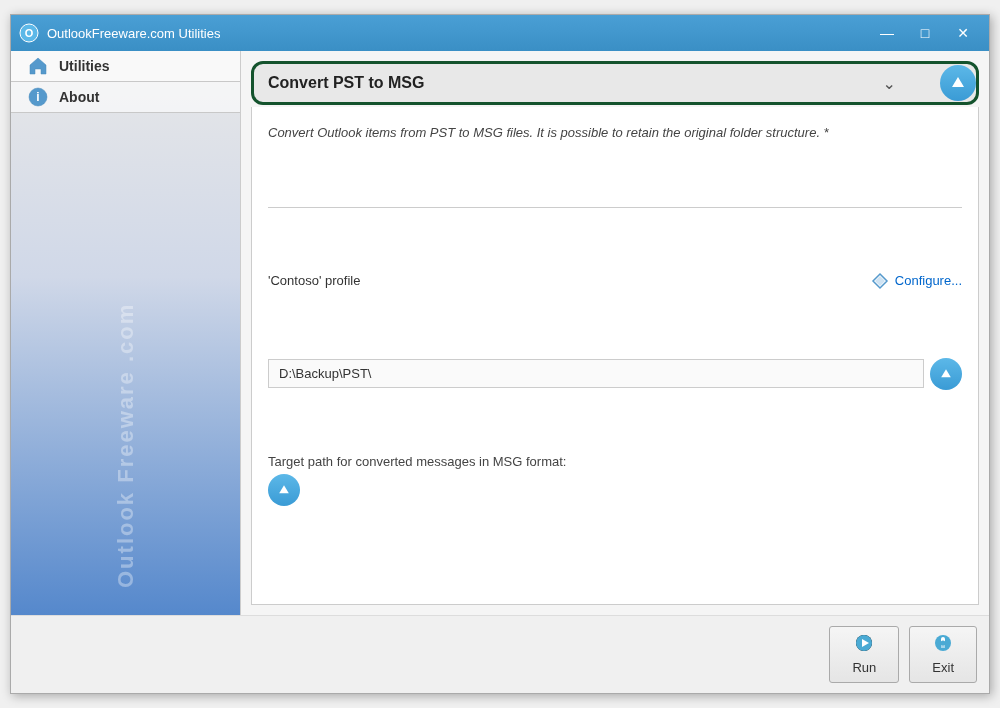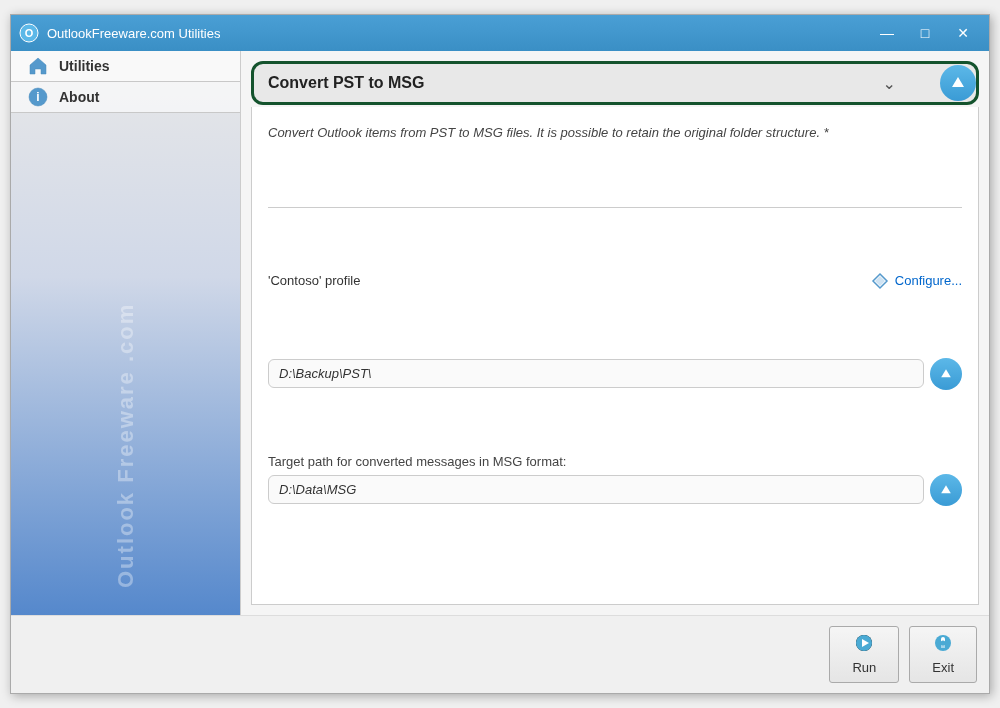--- a/index.html
+++ b/index.html
@@ -246,27 +246,26 @@
 
     .field-row {
       display: flex;
       align-items: center;
       gap: 6px;
     }
 
     .field-input {
       flex: 1;
       border: 1px solid #ccc;
-      border-radius: 6px;
+      border-radius: 0;
       padding: 6px 10px;
       font-size: 13px;
       background: #fafafa;
       color: #333;
       outline: none;
-      font-style: italic;
     }
 
     .field-btn {
       width: 32px;
       height: 32px;
       background: linear-gradient(to bottom, #5cb8e8, #3a9bd5);
       border: none;
       border-radius: 50%;
       cursor: pointer;
       display: flex;
@@ -380,21 +379,20 @@
               <svg viewBox="0 0 20 20" fill="white" width="16" height="16">
                 <polygon points="10,4 16,14 4,14"></polygon>
               </svg>
             </button>
           </div>
         </div>
 
         <div class="field-section">
           <div class="field-label">Target path for converted messages in MSG format:</div>
           <div class="field-row">
-            <input class="field-input" type="text" value="D:\Data\MSG" style="">
             <button class="field-btn">
               <svg viewBox="0 0 20 20" fill="white" width="16" height="16">
                 <polygon points="10,4 16,14 4,14"></polygon>
               </svg>
             </button>
           </div>
         </div>
 
       </div>
     </div>

